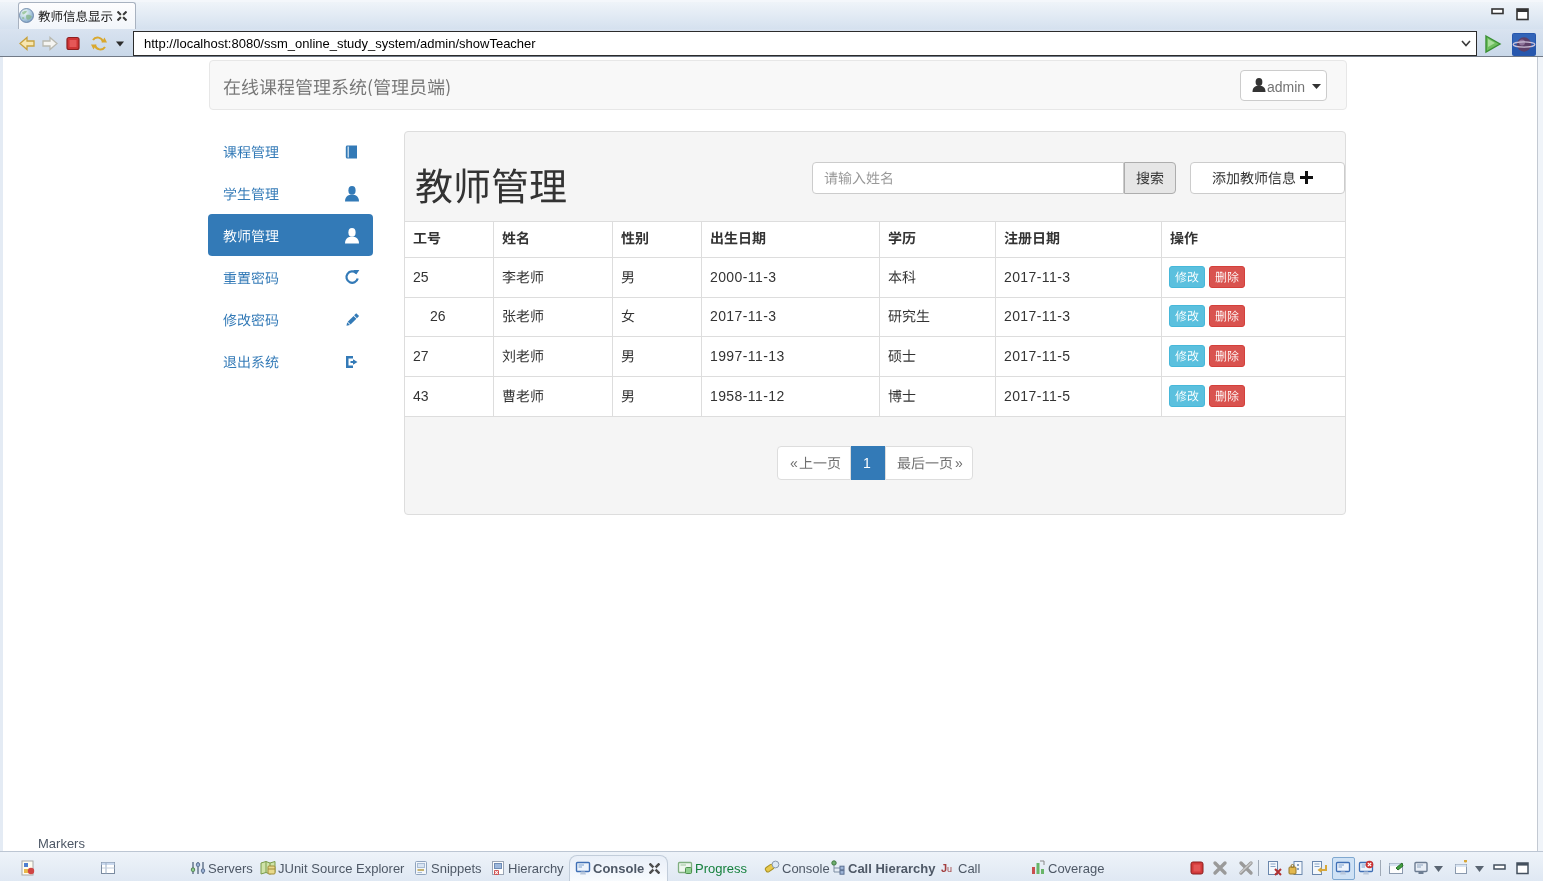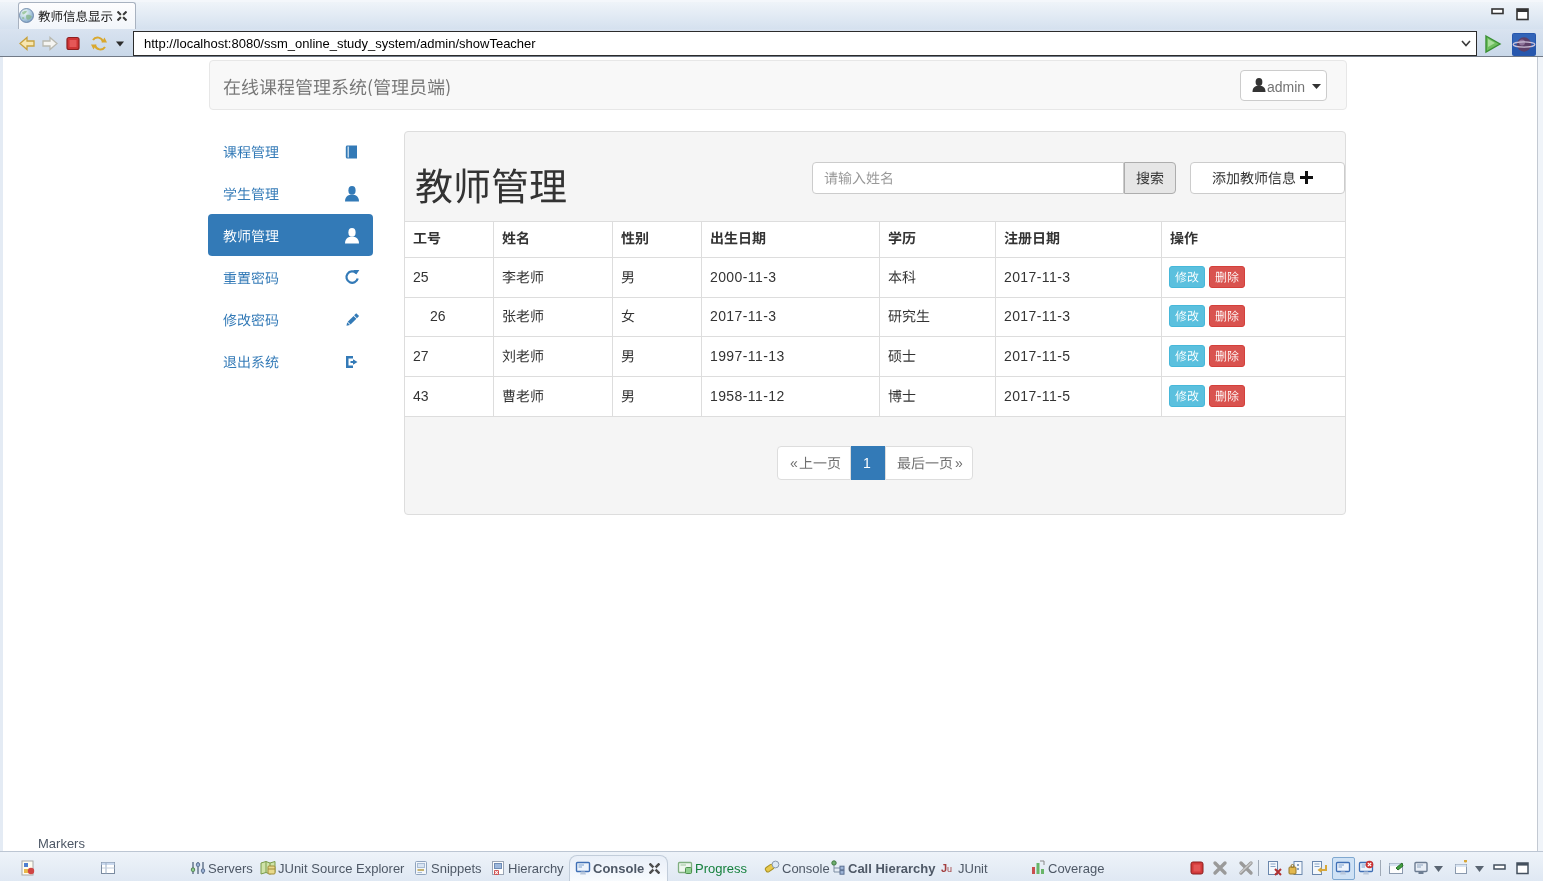--- a/index.html
+++ b/index.html
@@ -596,21 +596,21 @@
     <circle cx="4" cy="3" r="2.2" fill="#6fae6f" stroke="#3f7a3f"></circle>
     <path d="M4 5 V12 M4 8 H10 M4 12 H10" stroke="#7d8da1" fill="none"></path>
     <rect x="10" y="6.2" width="4" height="3.6" fill="#9fb6d8" stroke="#5a6f92"></rect>
     <rect x="10" y="10.6" width="4" height="3.6" fill="#9fb6d8" stroke="#5a6f92"></rect>
   </svg>
 <div style="position:absolute;left:848px;top:861px;font:bold 13px 'Liberation Sans',sans-serif;color:#4e5866">Call Hierarchy</div>
 <svg style="position:absolute;left:940px;top:860px" width="16" height="16" viewBox="0 0 16 16">
     <text x="1" y="12" font-family="Liberation Sans" font-size="11" font-weight="bold" fill="#a33e3e">J</text>
     <text x="7" y="12" font-family="Liberation Sans" font-size="9" fill="#a33e3e">u</text>
   </svg>
-<div style="position:absolute;left:958px;top:861px;font:13px 'Liberation Sans',sans-serif;color:#4e5866">JUnit</div>
+<div style="position:absolute;left:958px;top:861px;font:13px 'Liberation Sans',sans-serif;color:#4e5866">Call</div>
 <svg style="position:absolute;left:1030px;top:860px" width="16" height="16" viewBox="0 0 16 16">
     <rect x="2" y="7" width="3" height="7" fill="#c94f4f"></rect>
     <rect x="6.5" y="3" width="3" height="11" fill="#69b569"></rect>
     <rect x="11" y="9" width="3" height="5" fill="#69b569"></rect>
     <path d="M10 1 L14 1 L14 5" fill="none" stroke="#888"></path>
   </svg>
 <div style="position:absolute;left:1048px;top:861px;font:13px 'Liberation Sans',sans-serif;color:#4e5866">Coverage</div>
 <svg style="position:absolute;left:649px;top:863px" width="11" height="11" viewBox="0 0 10 10">
 <g stroke="#4d4d4d" stroke-width="2.3">
       <path d="M0.5 0.5 L9.5 9.5 M9.5 0.5 L0.5 9.5"></path>

